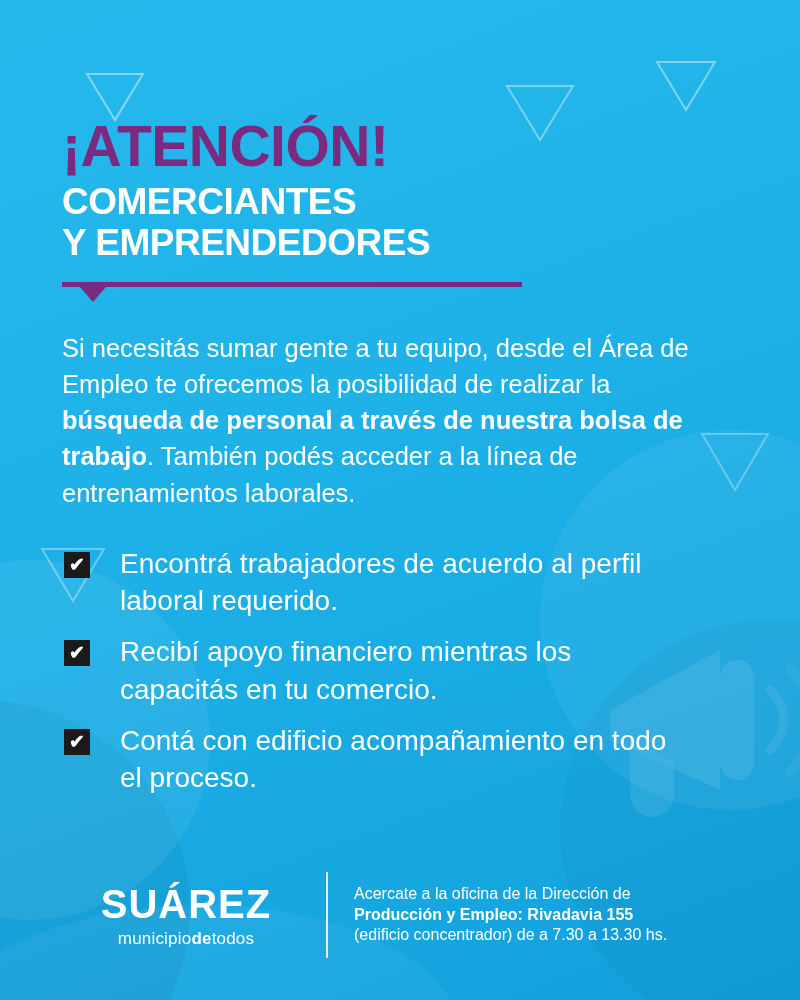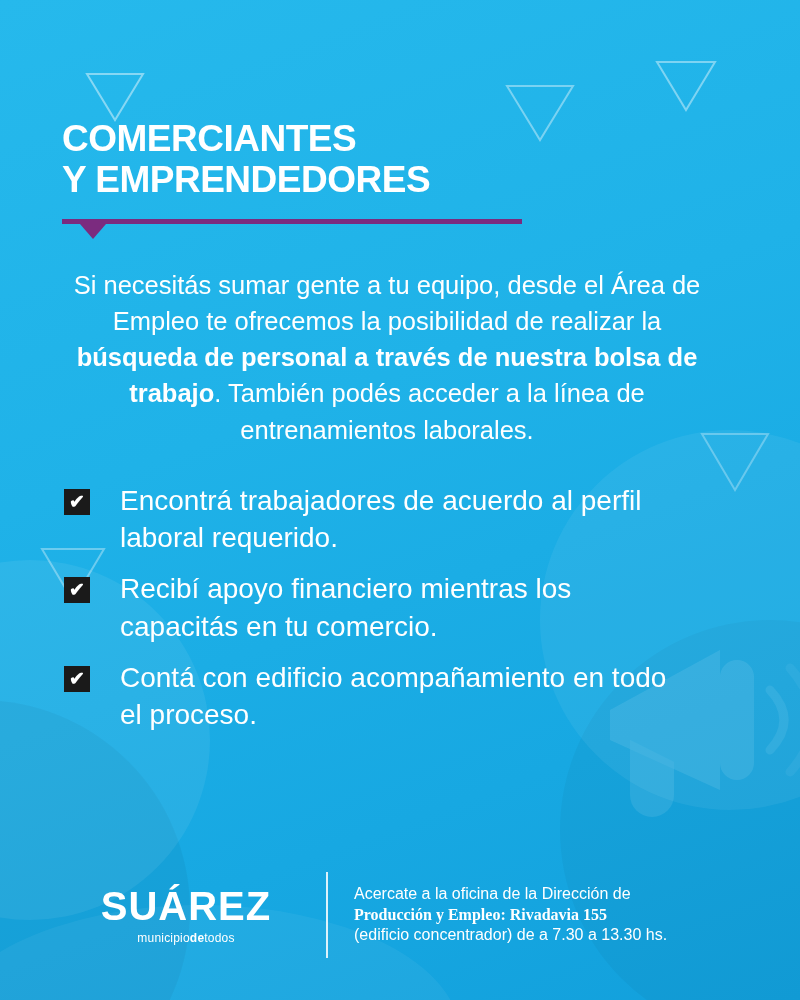--- a/index.html
+++ b/index.html
@@ -128,21 +128,20 @@
     border-right: 13px solid transparent;
     border-top: 15px solid #7b2b7f;
   }
 
   .paragraph {
     margin: 26px 0 0 2px;
     width: 650px;
     color: #ffffff;
     font-size: 25.5px;
     line-height: 1.42;
-    text-align: center;
   }
   .paragraph b {
     font-weight: bold;
     color: #ffffff;
   }
 
   .bullets {
     margin: 34px 0 0 4px;
     list-style: none;
     padding: 0;
@@ -191,40 +190,40 @@
   }
   .brand-name {
     color: #ffffff;
     font-size: 40px;
     font-weight: bold;
     letter-spacing: 1px;
     line-height: 1;
   }
   .brand-sub {
     color: #ffffff;
-    font-size: 12px;
+    font-size: 17px;
     line-height: 1;
     margin-top: 6px;
     letter-spacing: 0.2px;
   }
   .brand-sub .light { font-weight: normal; }
   .brand-sub .bold { font-weight: bold; }
   .vrule {
     width: 2px;
     height: 86px;
     background: rgba(255,255,255,0.85);
     margin: 0 26px 0 0;
   }
   .footer-text {
     color: #ffffff;
     font-size: 16px;
     line-height: 1.3;
     max-width: 430px;
   }
-  .footer-text b { font-weight: bold; font-family: Liberation Serif, serif; }
+  .footer-text b { font-weight: bold; }
 </style>
 </head>
 <body>
 
 <div class="poster">
 
   <div class="deco" style="left:85px; top:70px;">
     <svg width="60" height="54" viewBox="0 0 60 54">
         <polygon points="2,4 58,4 30,50" fill="none" stroke="rgba(255,255,255,0.45)" stroke-width="2"></polygon>
       </svg>
@@ -262,20 +261,21 @@
       <rect x="150" y="70" width="34" height="120" rx="17" fill="#ffffff" opacity="0.55"></rect>
       <path d="M60 150 L60 205 a22 22 0 0 0 44 0 L104 172 Z" fill="#ffffff" opacity="0.55"></path>
       <path d="M200 100 q28 30 0 60" fill="none" stroke="#ffffff" stroke-width="9" opacity="0.45" stroke-linecap="round"></path>
       <path d="M220 78 q46 52 0 104" fill="none" stroke="#ffffff" stroke-width="9" opacity="0.30" stroke-linecap="round"></path>
     </svg>
   </div>
 
   <div class="content">
 
     <div class="headline">
+      <div class="h-atencion">¡ATENCIÓN!</div>
       <div class="h-line">COMERCIANTES</div>
       <div class="h-line">Y EMPRENDEDORES</div>
     </div>
 
     <div class="divider-wrap">
       <div class="divider-bar"></div>
       <div class="divider-notch"></div>
     </div>
 
     <p class="paragraph">

